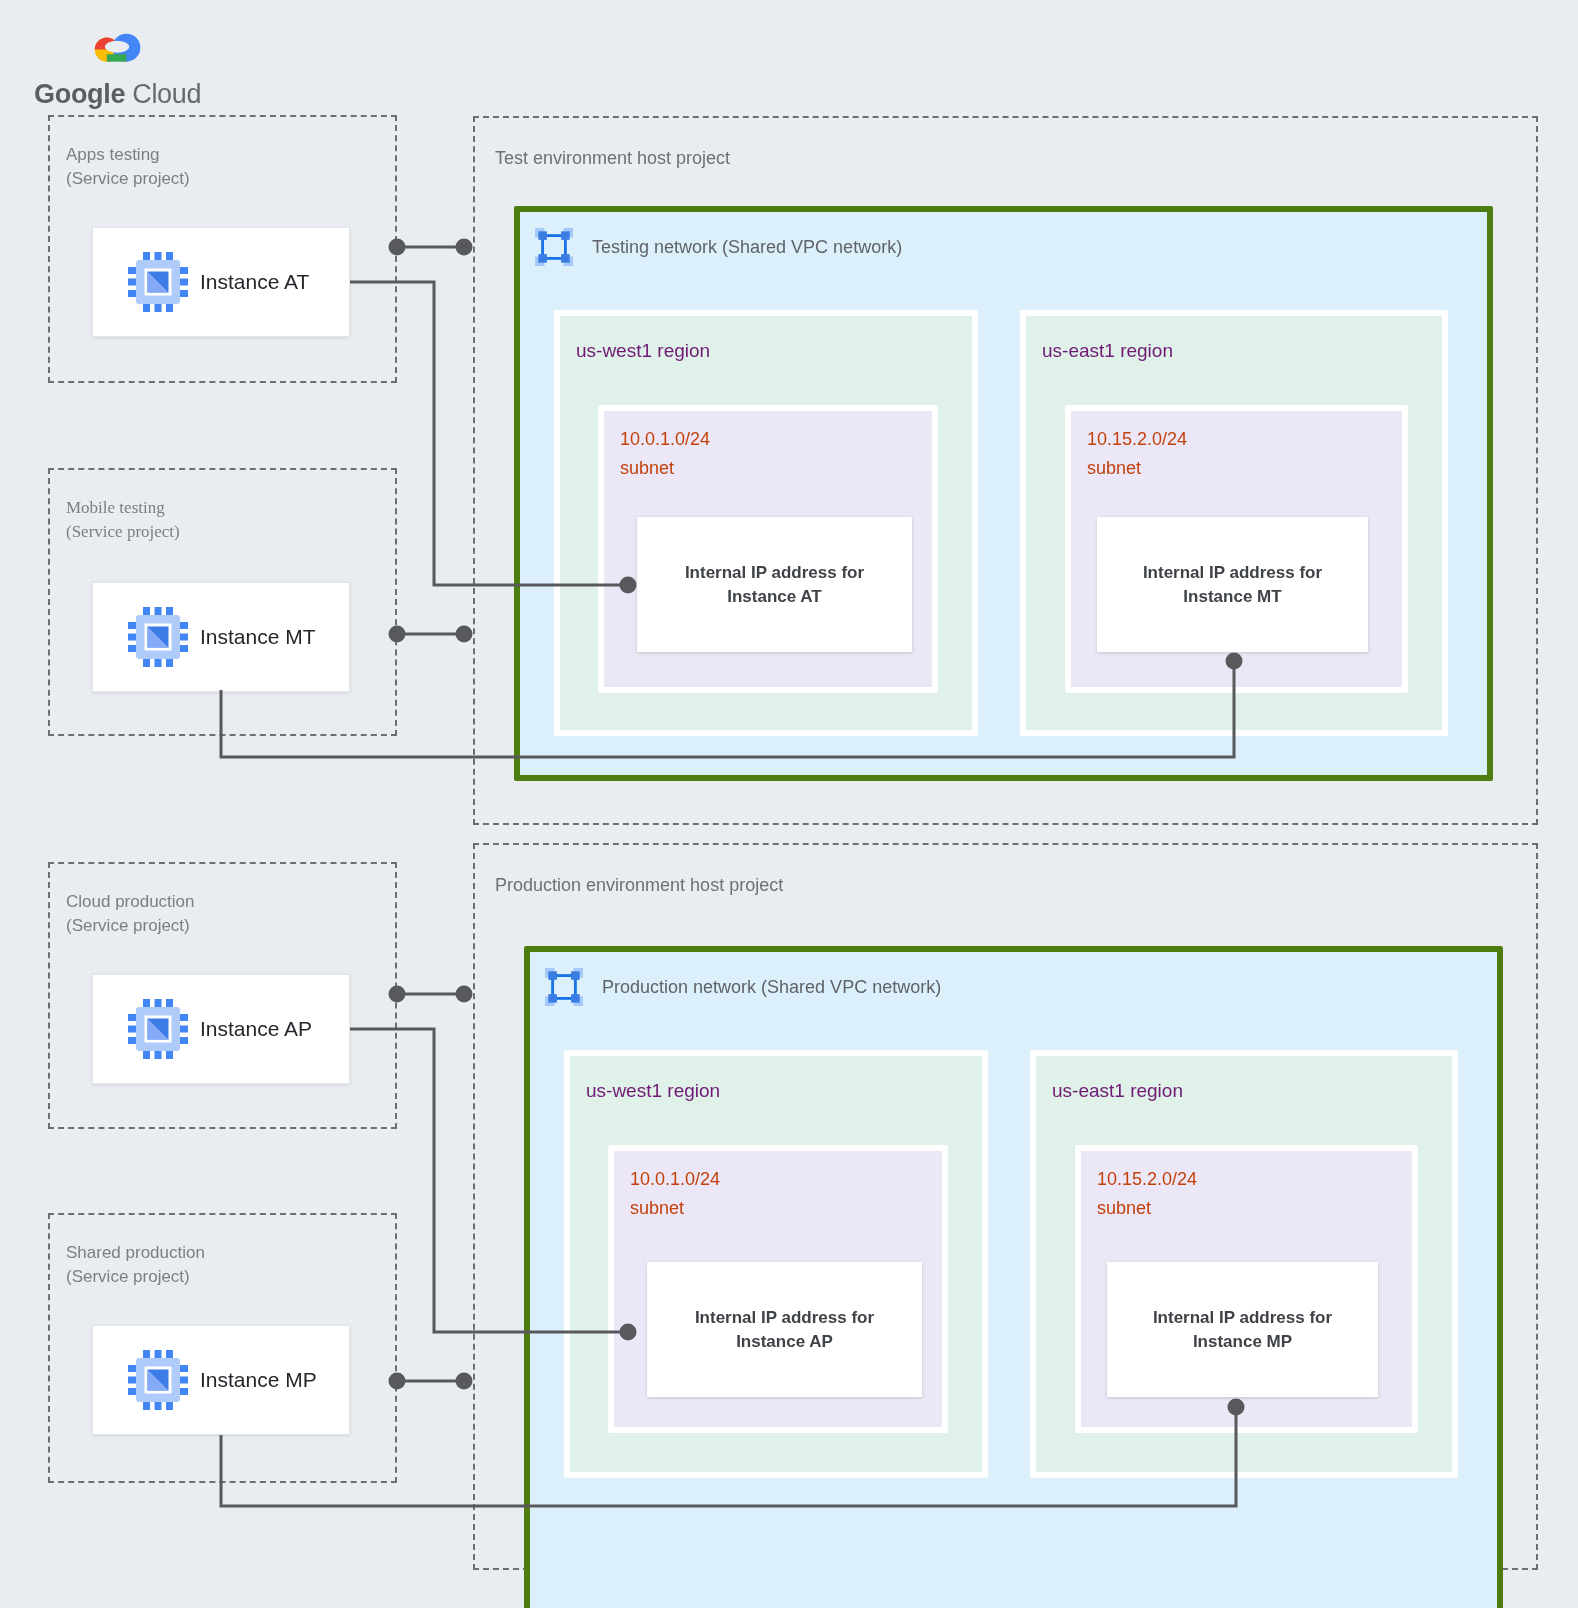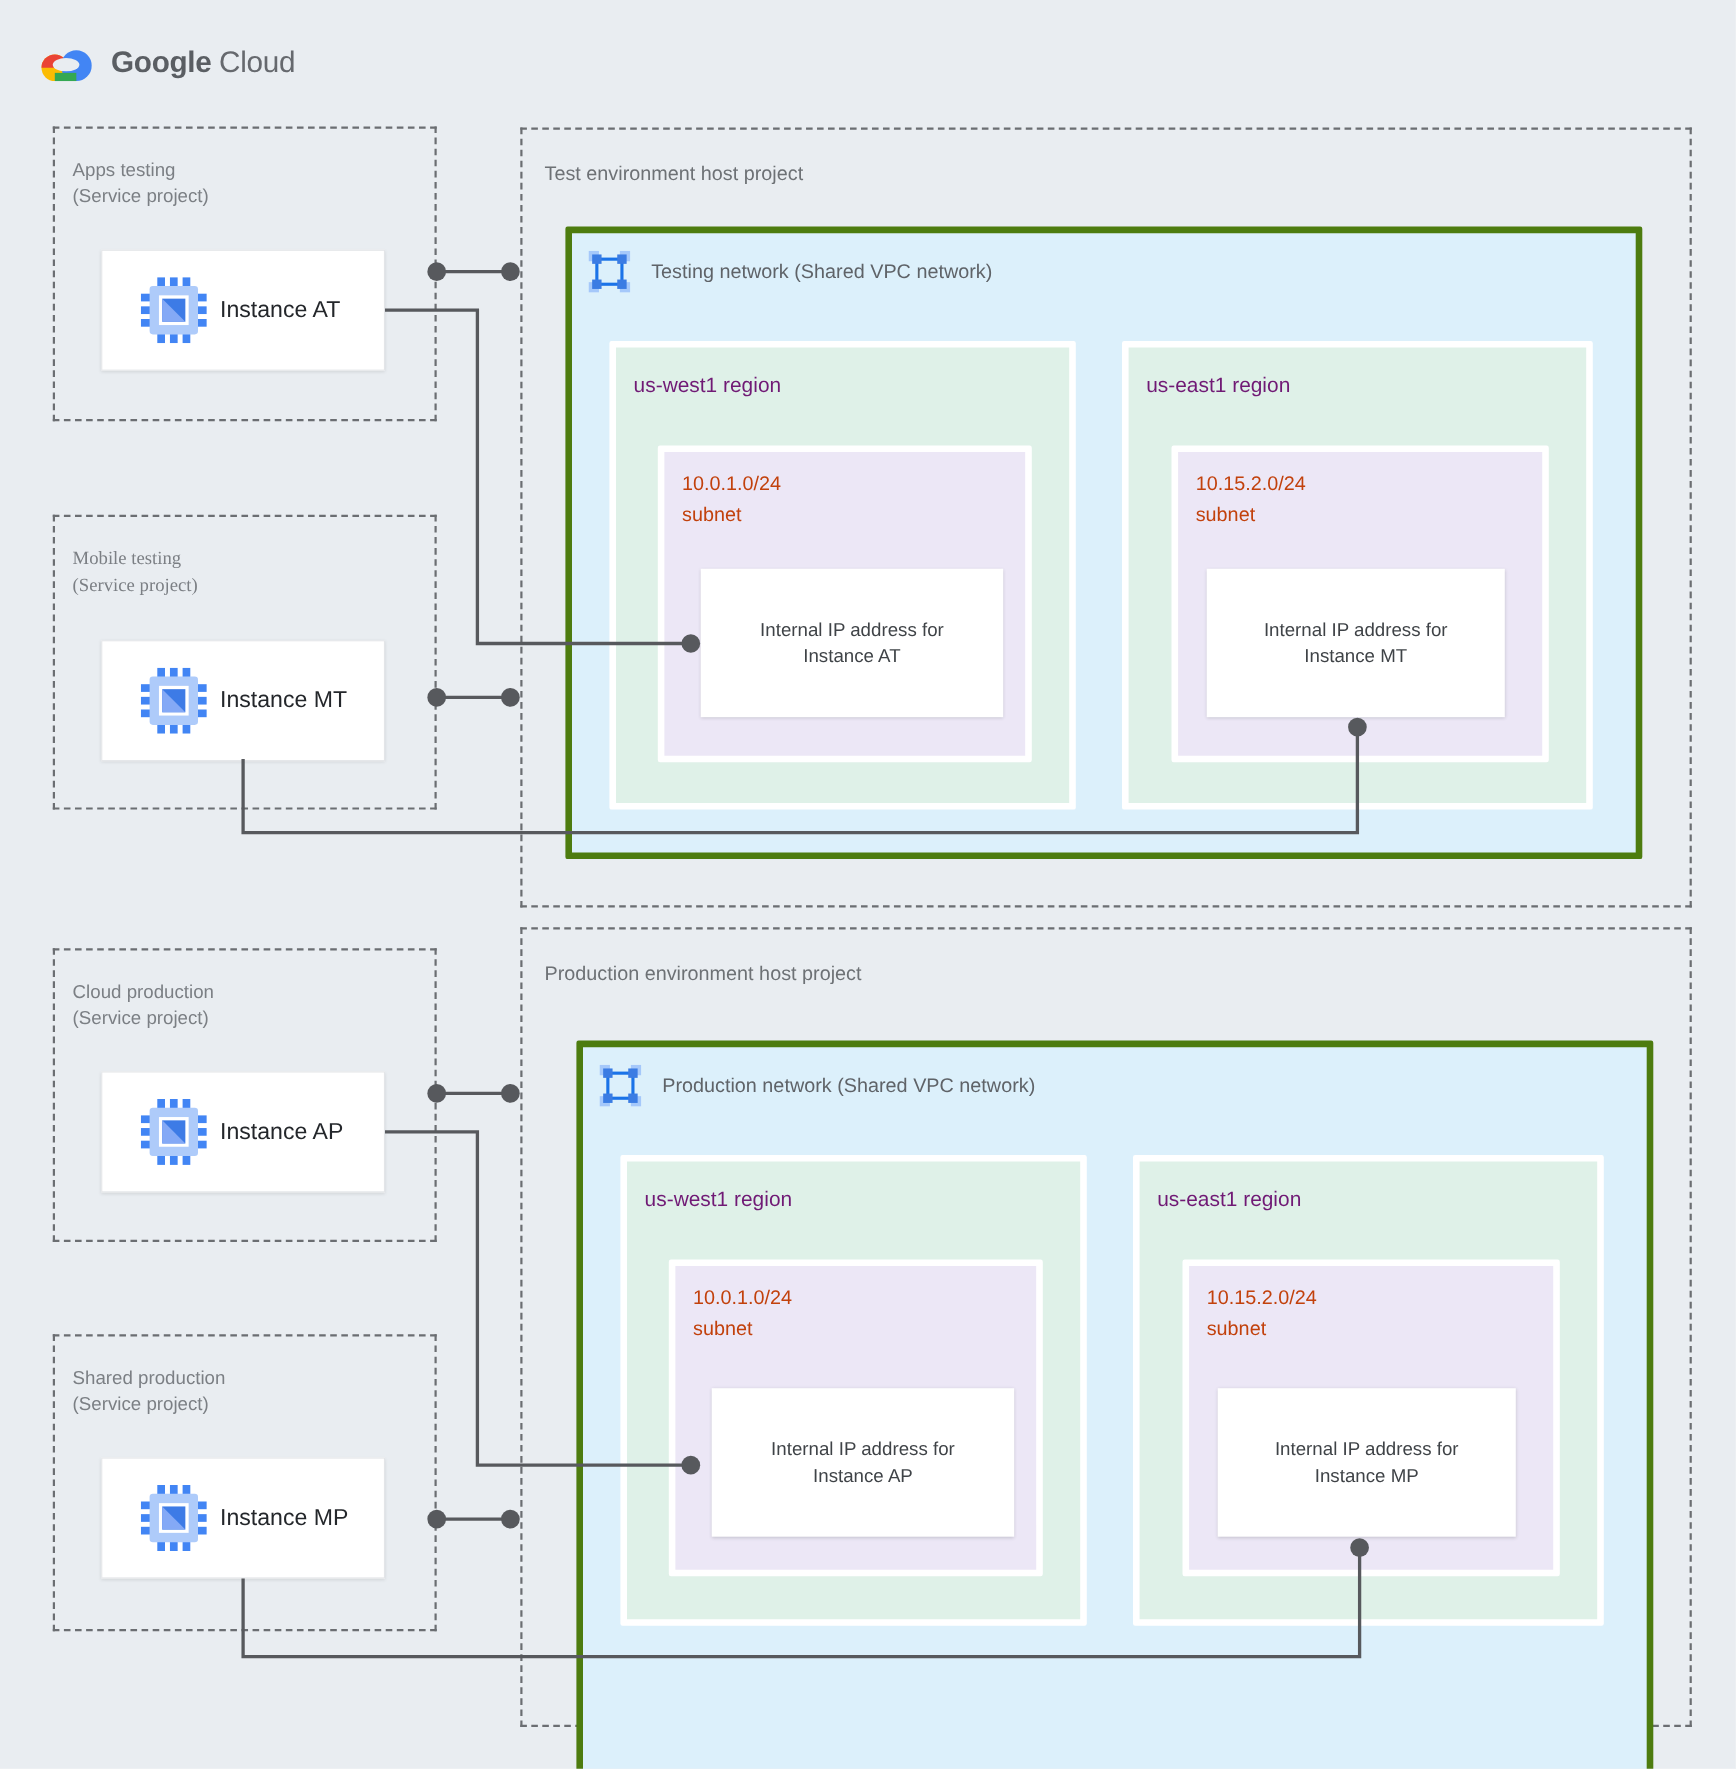--- a/index.html
+++ b/index.html
@@ -39,21 +39,21 @@
 
   .network-header { display:flex; align-items:center; gap:19px; height:38px; }
   .network-label { font-size:18px; color:#5f6368; }
   .region-label  { font-size:19px; color:#701a75; }
   .subnet-label  { font-size:18px; line-height:29px; color:#c2410c; }
 
   .ip-card {
     background:#ffffff; box-shadow:0 1px 3px rgba(60,64,67,0.22);
     display:flex; align-items:center; justify-content:center; text-align:center;
   }
-  .ip-label { font-size:17px; line-height:24px; font-weight:normal; color:#3f4347; }
+  .ip-label { font-size:17px; line-height:24px; font-weight:bold; color:#3f4347; }
 
   .connector-layer { position:absolute; left:0; top:0; pointer-events:none; }
   .connector-layer * { stroke:#57595d; }
   .connector-layer .dot { fill:#57595d; stroke:none; }
   .connector-layer path, .connector-layer line { fill:none; stroke-width:3; }
 </style>
 </head>
 <body>
 
 <svg width="0" height="0" style="position:absolute" aria-hidden="true">
@@ -94,21 +94,21 @@
       <path d="M4,29 A13,13 0 0 1 30,29 Z" fill="#ea4335"></path>
       <circle cx="38" cy="27" r="15" fill="#4285f4"></circle>
       <rect x="17" y="34" width="21" height="8" fill="#34a853"></rect>
       <ellipse cx="28" cy="26" rx="13" ry="6.5" fill="#e9edf1"></ellipse>
     </g>
   </defs>
 </svg>
 
 <div class="canvas">
 
-  <div class="abs logo-row" style="left:34px;top:34px;">
+  <div class="abs logo-row" style="left:34px;top:22px;flex-direction:column;">
     <svg width="54" height="44" viewBox="0 0 58 46">
         <use href="#gc-logo"></use>
       </svg>
     <div class="logo-text">
       <span class="lg1">Google</span><span class="lg2">Cloud</span>
     </div>
   </div>
 
   <div class="abs dotted-box" style="left:48px;top:115px;width:345px;height:264px;text-decoration:underline;">
     <div class="abs sp-title" style="left:16px;top:26px;">

